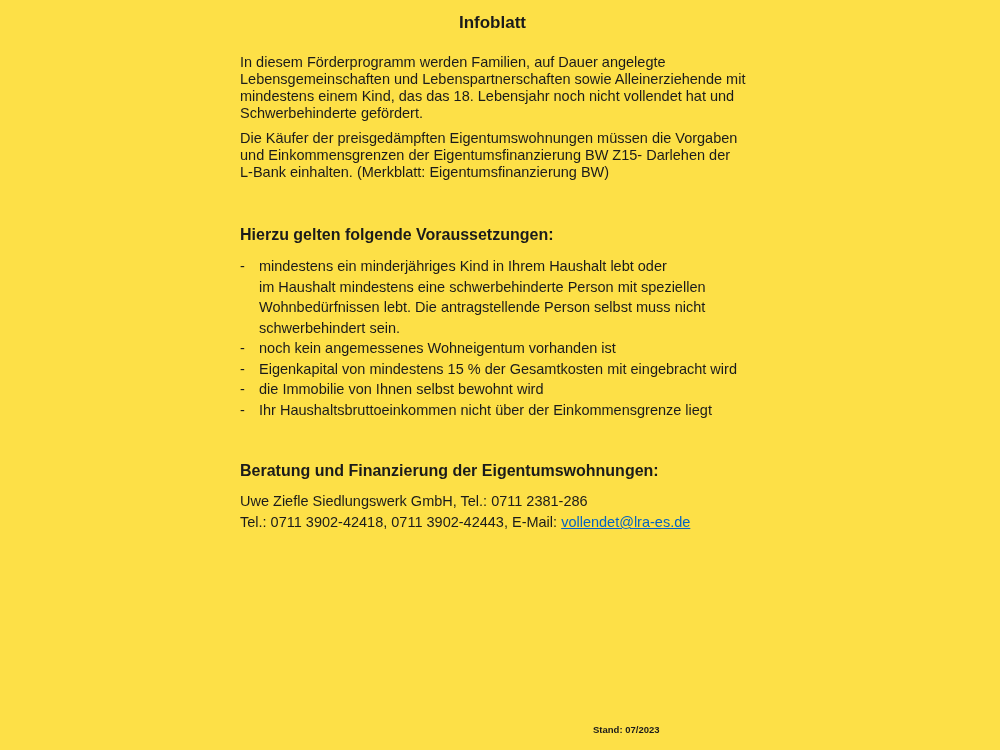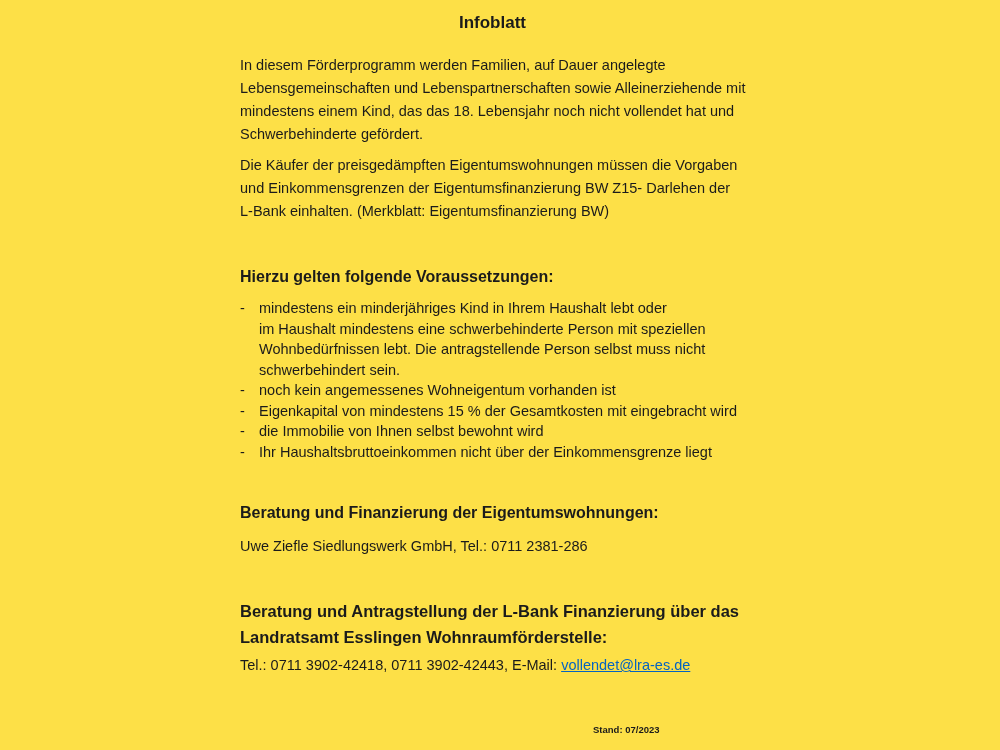--- a/index.html
+++ b/index.html
@@ -31,21 +31,21 @@
   .doc-subtitle {
     width: 505px;
     text-align: center;
     font-size: 17px;
     line-height: 20px;
     font-weight: bold;
     margin-top: 20px;
   }
   .prose {
     font-size: 14.5px;
-    line-height: 23px;
+    line-height: 17px;
     white-space: pre-line;
   }
   .para-1 { margin-top: 21px; }
   .para-2 { margin-top: 8px; }
   .section-heading {
     font-size: 16px;
     line-height: 20px;
     font-weight: bold;
     white-space: pre-line;
   }
@@ -128,21 +128,19 @@
       <div class="req-item">
         <span class="req-marker">-</span>
         <span class="req-text">Ihr Haushaltsbruttoeinkommen nicht über der Einkommensgrenze liegt</span>
       </div>
     </div>
 
     <div class="section-heading heading-reservation">Beratung und Finanzierung der Eigentumswohnungen:</div>
 
     <p class="prose reservation-contact">Uwe Ziefle Siedlungswerk GmbH, Tel.: 0711 2381-286</p>
 
-    <div class="section-heading heading-application">Beratung und Antragstellung der L-Bank Finanzierung über das
-Landratsamt Esslingen Wohnraumförderstelle:</div>
 
     <p class="prose application-contact"><span>Tel.: 0711 3902-42418, 0711 3902-42443, E-Mail: </span><a class="email-link">vollendet@lra-es.de</a></p>
 
   </div>
 
   <div class="doc-footer">Stand: 07/2023</div>
 </div>
 
 </body></html>

